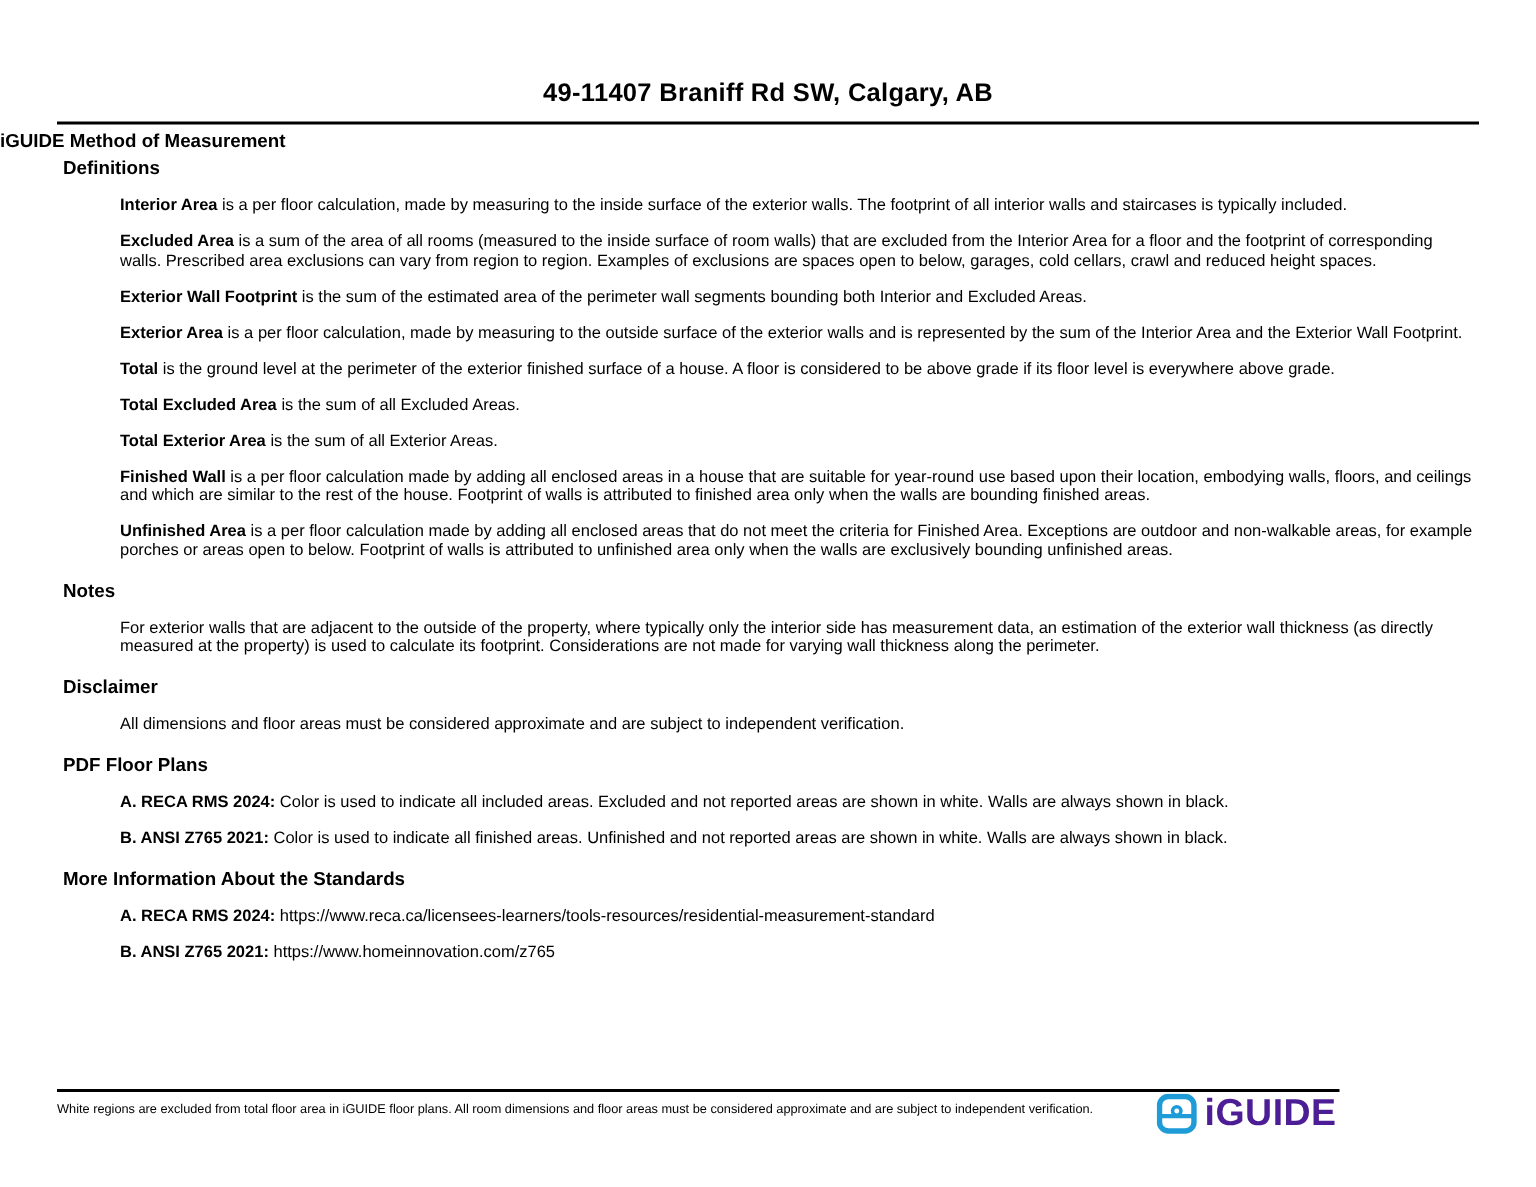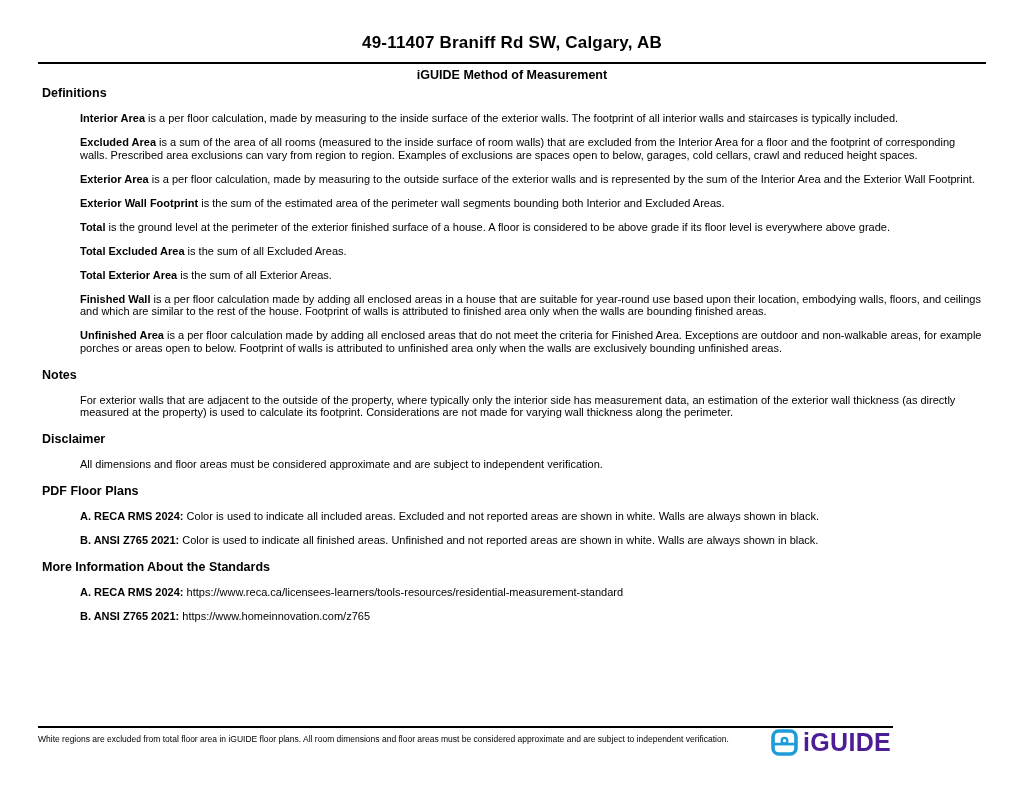--- a/index.html
+++ b/index.html
@@ -7,24 +7,24 @@
   body {
     width: 1024px; height: 791px;
     background: #ffffff; color: #000000;
     font-family: "Liberation Sans", sans-serif;
     position: relative; overflow: hidden;
   }
   .page { position: absolute; inset: 0; }
 
   .doc-title {
     text-align: center; font-weight: bold; font-size: 17px;
-    padding-top: 33px; letter-spacing: 0.2px;
+    padding-top: 52px; letter-spacing: 0.2px;
   }
   .title-rule { border: none; border-top: 2px solid #000; margin: 9px 38px 0 38px; }
-  .doc-subtitle { text-align: center; font-weight: bold; font-size: 12.5px; margin-top: 4px; }
+  .doc-subtitle { text-align: left; font-weight: bold; font-size: 12.5px; margin-top: 4px; }
 
   .content { margin: 2px 39px 0 42px; }
   .sec-heading { font-weight: bold; font-size: 12.5px; margin: 0 0 12px 0; padding-top: 2px; }
   .para {
     margin: 0 0 11.5px 38px;
     font-size: 11px; line-height: 12.5px;
   }
   .para b { font-weight: bold; }
 
   .footer { position: absolute; left: 0; top: 726px; width: 929px; }
@@ -46,22 +46,22 @@
   <div class="doc-title">49-11407 Braniff Rd SW, Calgary, AB</div>
   <hr class="title-rule">
   <div class="doc-subtitle">iGUIDE Method of Measurement</div>
 
   <div class="content">
 
     <div class="sec-heading">Definitions</div>
 
     <p class="para"><b>Interior Area</b><span> is a per floor calculation, made by measuring to the inside surface of the exterior walls. The footprint of all interior walls and staircases is typically included.</span></p>
     <p class="para"><b>Excluded Area</b><span> is a sum of the area of all rooms (measured to the inside surface of room walls) that are excluded from the Interior Area for a floor and the footprint of corresponding walls. Prescribed area exclusions can vary from region to region. Examples of exclusions are spaces open to below, garages, cold cellars, crawl and reduced height spaces.</span></p>
+    <p class="para"><b>Exterior Wall Footprint</b><span> is the sum of the estimated area of the perimeter wall segments bounding both Interior and Excluded Areas.</span></p>
     <p class="para"><b>Exterior Area</b><span> is a per floor calculation, made by measuring to the outside surface of the exterior walls and is represented by the sum of the Interior Area and the Exterior Wall Footprint.</span></p>
-    <p class="para"><b>Exterior Wall Footprint</b><span> is the sum of the estimated area of the perimeter wall segments bounding both Interior and Excluded Areas.</span></p>
     <p class="para"><b>Total</b><span> is the ground level at the perimeter of the exterior finished surface of a house. A floor is considered to be above grade if its floor level is everywhere above grade.</span></p>
     <p class="para"><b>Total Excluded Area</b><span> is the sum of all Excluded Areas.</span></p>
     <p class="para"><b>Total Exterior Area</b><span> is the sum of all Exterior Areas.</span></p>
     <p class="para"><b>Finished Wall</b><span> is a per floor calculation made by adding all enclosed areas in a house that are suitable for year-round use based upon their location, embodying walls, floors, and ceilings and which are similar to the rest of the house. Footprint of walls is attributed to finished area only when the walls are bounding finished areas.</span></p>
     <p class="para"><b>Unfinished Area</b><span> is a per floor calculation made by adding all enclosed areas that do not meet the criteria for Finished Area. Exceptions are outdoor and non-walkable areas, for example porches or areas open to below. Footprint of walls is attributed to unfinished area only when the walls are exclusively bounding unfinished areas.</span></p>
 
     <div class="sec-heading">Notes</div>
     <p class="para">For exterior walls that are adjacent to the outside of the property, where typically only the interior side has measurement data, an estimation of the exterior wall thickness (as directly measured at the property) is used to calculate its footprint. Considerations are not made for varying wall thickness along the perimeter.</p>
 
     <div class="sec-heading">Disclaimer</div>

